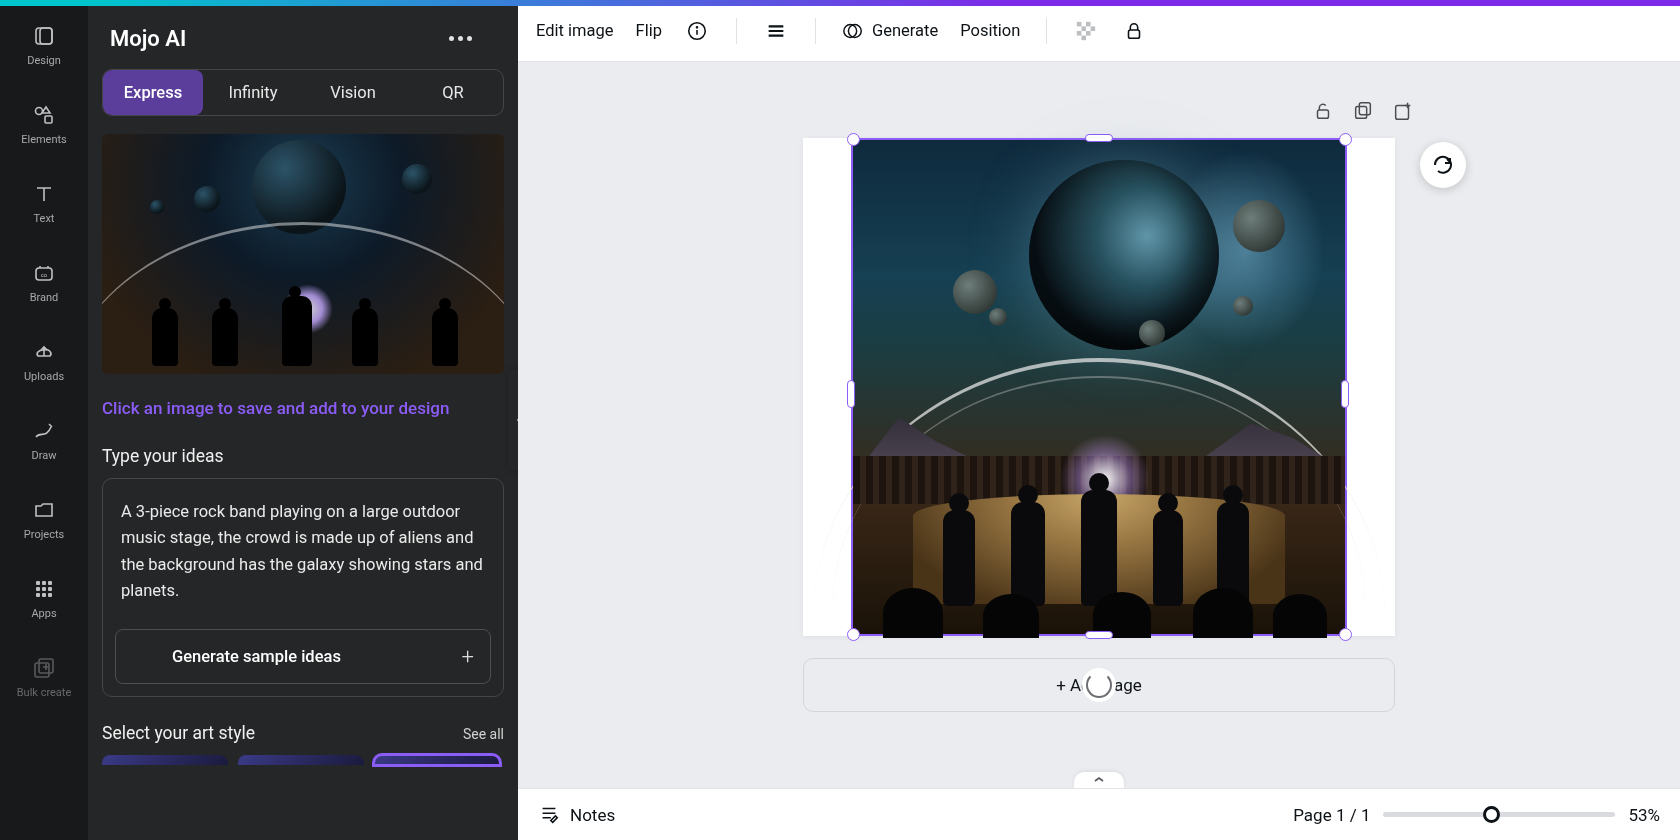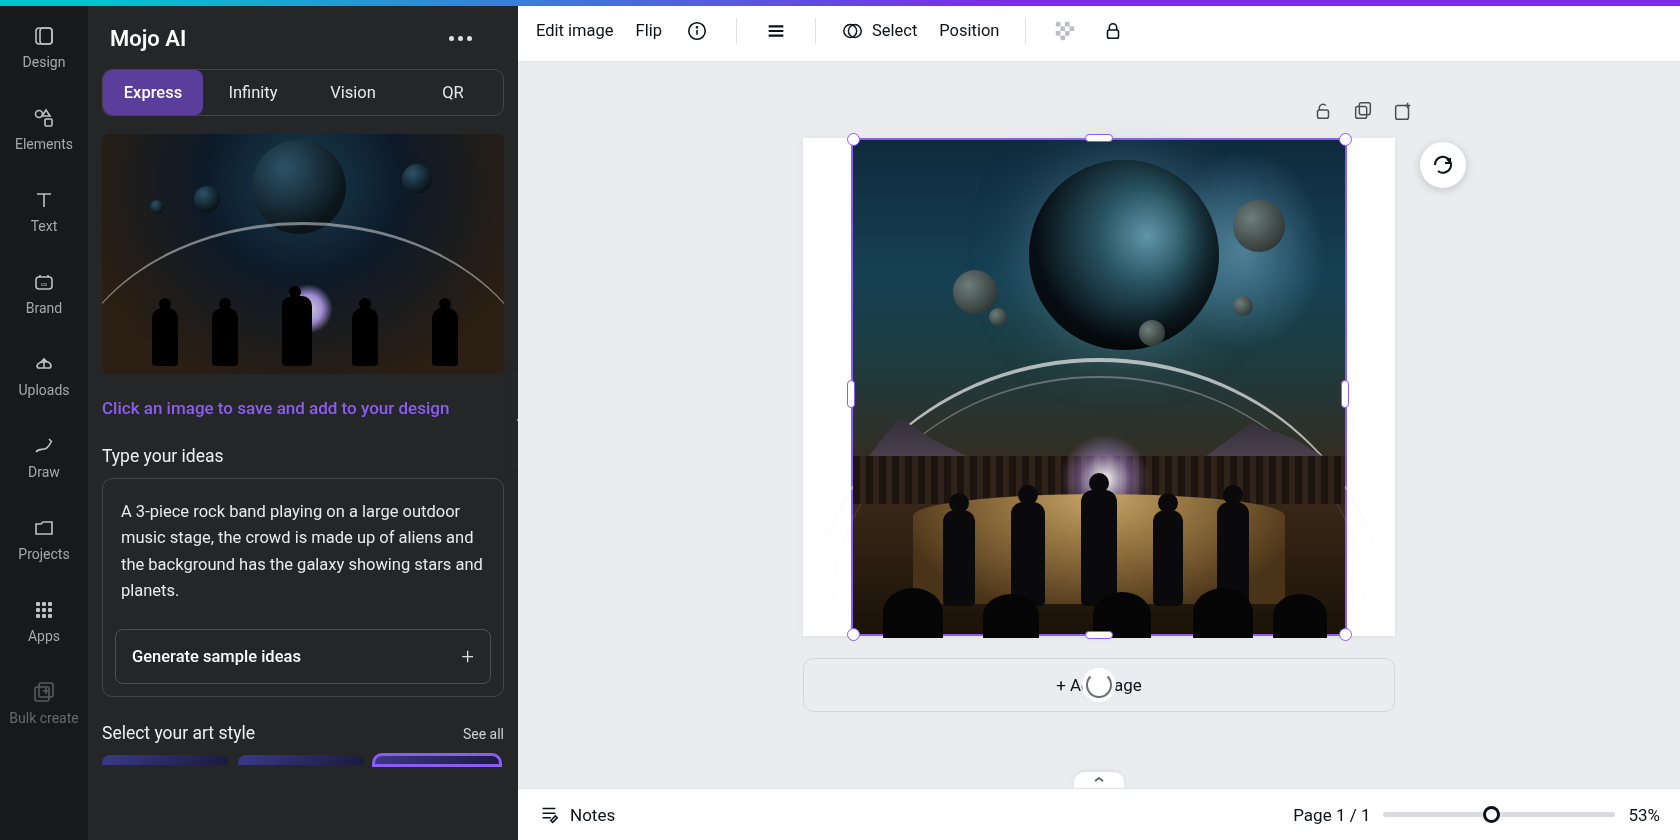--- a/index.html
+++ b/index.html
@@ -7,21 +7,21 @@
     
     .top-gradient { position: absolute; top: 0; left: 0; right: 0; height: 6px; background: linear-gradient(90deg, #00c4cc 0%, #00c4cc 6%, #7d2ae8 60%, #7d2ae8 100%); z-index: 100; }
     
     .layout { display: flex; height: 100%; }
     
     
     .nav-sidebar { width: 88px; background: #18191b; display: flex; flex-direction: column; align-items: center; padding-top: 20px; gap: 28px; }
     .nav-item { display: flex; flex-direction: column; align-items: center; gap: 6px; color: #a8a8ab; cursor: pointer; width: 100%; padding: 4px 0; }
     .nav-item.faded { opacity: 0.55; }
     .nav-icon { width: 24px; height: 24px; display: flex; align-items: center; justify-content: center; }
-    .nav-label { font-size: 14px; text-align: right; }
+    .nav-label { font-size: 11px; text-align: right; }
     
     
     .panel { width: 430px; background: #252627; color: #fff; padding: 0; display: flex; flex-direction: column; position: relative; }
     .collapse-tab { position: absolute; right: -14px; top: 370px; width: 24px; height: 100px; background: #252627; border-radius: 0 10px 10px 0; display: flex; align-items: center; justify-content: center; cursor: pointer; box-shadow:2px 0 6px rgba(0,0,0,.25);}
     .panel-header { display: flex; align-items: center; justify-content: space-between; padding: 26px 40px 18px 22px; }
     .panel-title { font-size: 22px; font-weight: 600; }
     .more-dots { display:flex; gap:4px; cursor:pointer; padding:6px;}
     .more-dots span { width:5px; height:5px; background:#e0e0e0; border-radius:50%;}
     
     .panel-content { padding: 0 14px 0 14px; overflow-y:auto; flex:1;}
@@ -37,21 +37,21 @@
     .prev-person::before { content:''; position:absolute; top:-10px; left:7px; width:12px; height:12px; background:#000; border-radius:50%;}
     .prev-glow { position:absolute; bottom:40px; left:45%; width:50px; height:50px; background:radial-gradient(circle, #fff, #c4a8ff 40%, transparent 70%); border-radius:50%; opacity:.8;}
     
     .hint-text { font-size: 17px; color: #8b5cf6; margin-top: 24px; font-weight:500;}
     
     .section-label { font-size: 17.5px; margin-top: 28px; margin-bottom: 12px; color:#f0f0f0;}
     
     .prompt-box { border: 1px solid #44464a; border-radius: 10px; padding: 8px;}
     .prompt-text { padding: 12px 10px; font-size: 16.5px; line-height: 1.6; color: #eaeaea; min-height: 140px; }
     .generate-btn { border: 1px solid #4d4f52; border-radius: 8px; padding: 14px 16px; display: flex; align-items: center; justify-content: space-between; cursor: pointer; margin: 2px 4px 4px 4px;}
-    .generate-btn-label { font-size: 16.5px; font-weight: 500; }
+    .generate-btn-label { font-size: 16.5px; font-weight: 500; margin-left: 40px; }
     .plus-icon { font-size: 22px; color:#ddd; font-weight:300;}
     
     .style-row { display: flex; align-items: baseline; justify-content: space-between; margin-top: 26px; margin-bottom: 12px;}
     .see-all { font-size: 14px; color: #d1d1d2; cursor: pointer; text-align: center; }
     .style-thumbs { display:flex; gap:10px; }
     .style-thumb { width:126px; height:10px; background:linear-gradient(135deg,#3b3a87,#1a1a3d); border-radius:8px 8px 0 0;}
     .style-thumb.selected { outline:3px solid #8b5cf6; outline-offset:-1px;}
     
     
     .canvas-area { flex: 1; display: flex; flex-direction: column; background: #ebecef; position:relative;}
@@ -276,21 +276,21 @@
           </svg>
         </div>
       <div class="ctx-sep"></div>
       <div class="ctx-item">
         <span>
             <svg width="22" height="22" viewBox="0 0 24 24" fill="none" stroke="#0d1216" stroke-width="1.6">
               <circle cx="14" cy="12" r="7"></circle>
               <circle cx="9" cy="12" r="7"></circle>
             </svg>
           </span>
-        <span>Select</span>
+        <span>Generate</span>
       </div>
       <div class="ctx-item">Position</div>
       <div class="ctx-sep"></div>
       <div class="icon-btn">
           <svg width="22" height="22" viewBox="0 0 24 24">
             <rect x="2" y="2" width="5" height="5" fill="#bcbec2"></rect>
             <rect x="12" y="2" width="5" height="5" fill="#bcbec2"></rect>
             <rect x="7" y="7" width="5" height="5" fill="#bcbec2"></rect>
             <rect x="17" y="7" width="5" height="5" fill="#bcbec2"></rect>
             <rect x="2" y="12" width="5" height="5" fill="#bcbec2"></rect>

